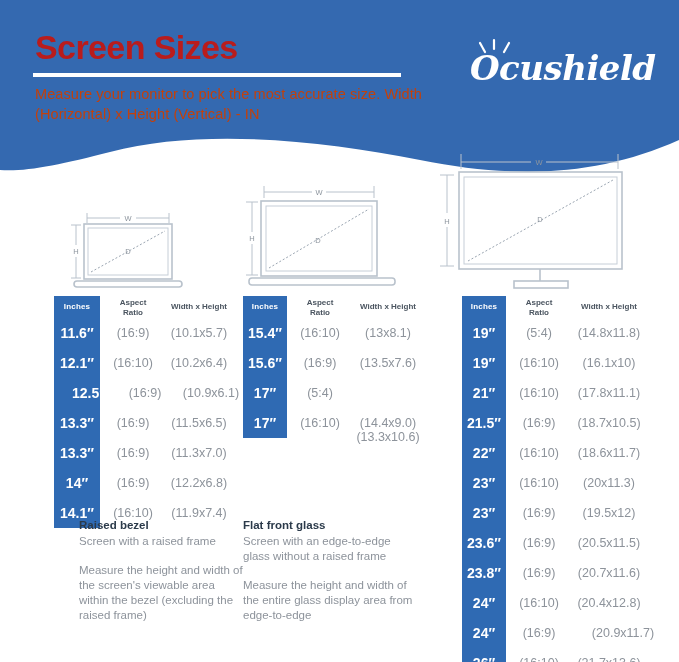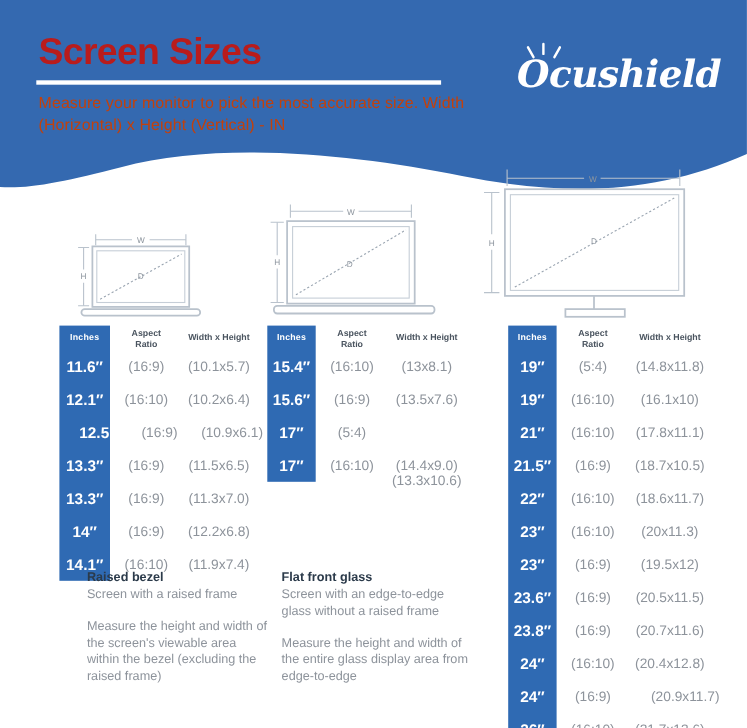--- a/index.html
+++ b/index.html
@@ -410,17 +410,17 @@
       </div>
     </div>
 </div>
 
 <div class="note-block" style="left:55px; top:518px; width:168px;margin-left:24px;">
   <p class="note-title">Raised bezel</p>
   <p class="note-sub">Screen with a raised frame</p>
   <p class="note-body">Measure the height and width of the screen's viewable area within the bezel (excluding the raised frame)</p>
 </div>
 
-<div class="note-block" style="left:256px; top:518px; width:175px;">
+<div class="note-block" style="left:243px; top:518px; width:175px;">
   <p class="note-title">Flat front glass</p>
   <p class="note-sub">Screen with an edge-to-edge glass without a raised frame</p>
   <p class="note-body">Measure the height and width of the entire glass display area from edge-to-edge</p>
 </div>
 
 </body></html>

